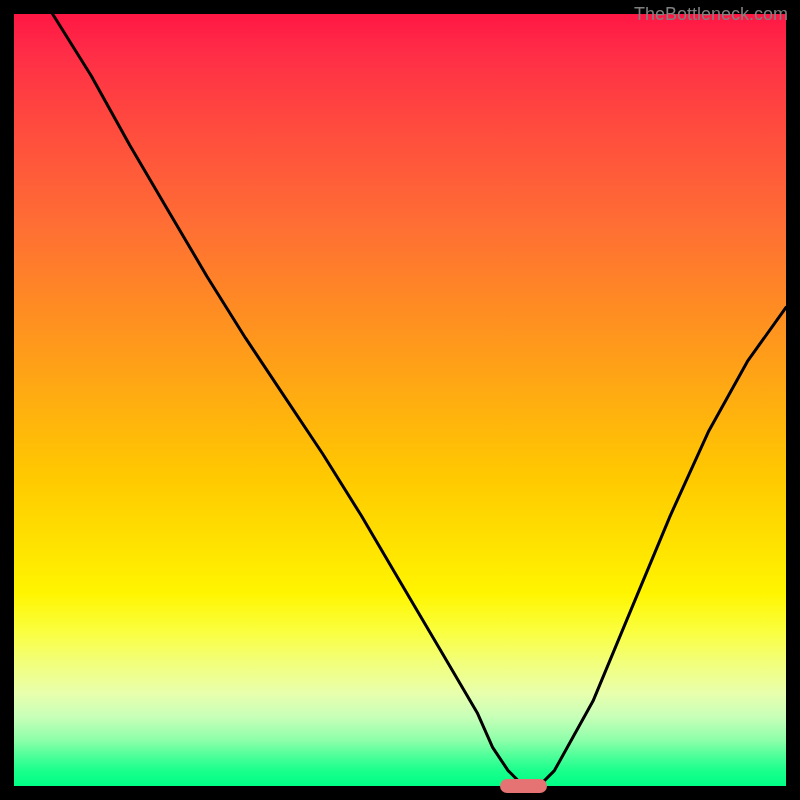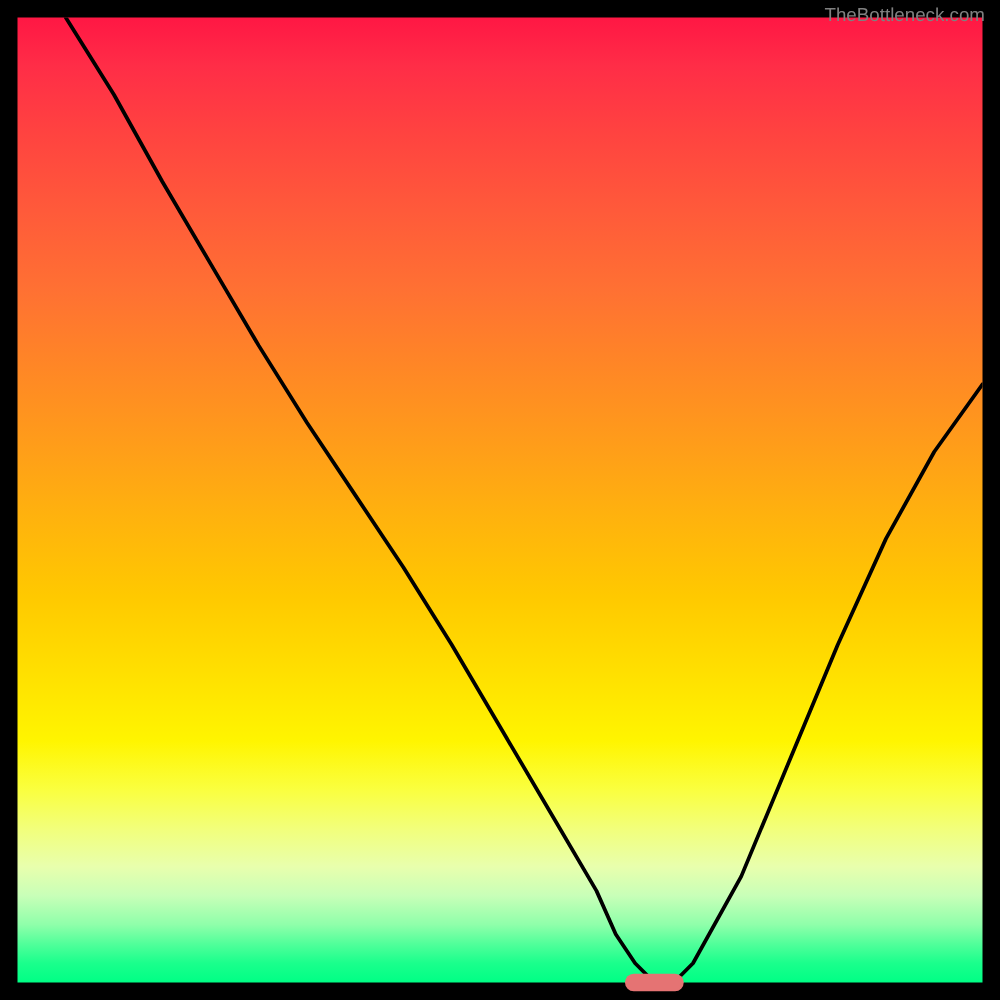--- a/index.html
+++ b/index.html
@@ -9,21 +9,21 @@
     height: 800px;
     background: #000000;
     position: relative;
     font-family: Arial, sans-serif;
   }
   .watermark {
     position: absolute;
     top: 4px;
     right: 12px;
     color: #808080;
-    font-size: 15px;
+    font-size: 18px;
     font-weight: 500;
     z-index: 10;
   }
   .plot-area {
     position: absolute;
     left: 14px;
     top: 14px;
     width: 772px;
     height: 772px;
   }

